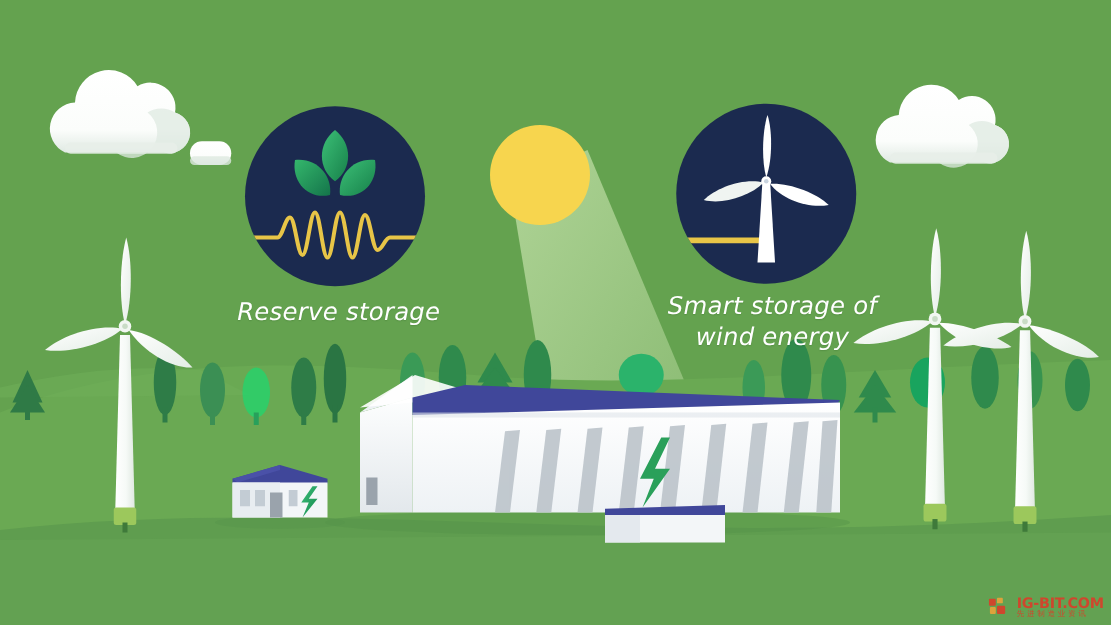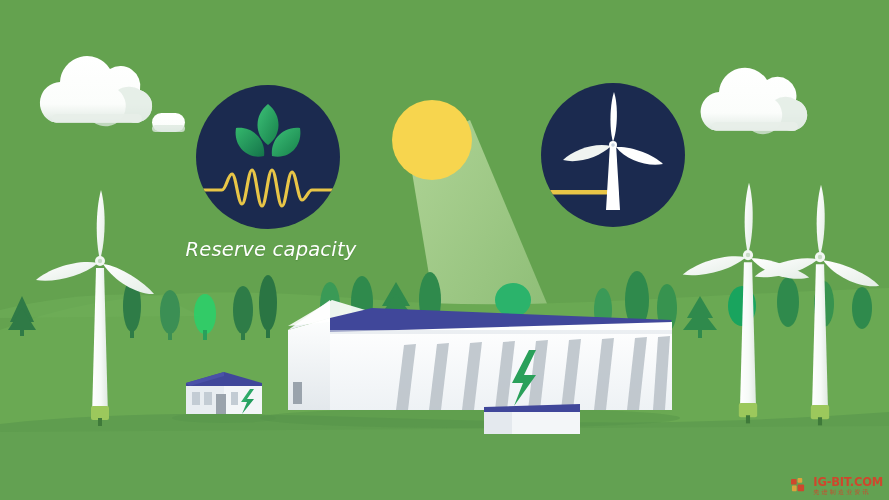--- a/index.html
+++ b/index.html
@@ -334,22 +334,24 @@
           <path d="M-2 -2 C-18 -6 -40 2 -50 12 C-35 16 -13 9 -2 -2 Z" fill="#f0f4f1"></path>
           <path d="M3 -1 C18 -2 40 6 50 16 C34 19 13 12 3 -1 Z" fill="#ffffff"></path>
           <circle cx="0" cy="-3" r="4" fill="#ffffff"></circle>
           <circle cx="0" cy="-3" r="1.8" fill="#c9d3de"></circle>
         </g>
       </g>
     </g>
 
   </svg>
 
-  <div class="badge-label" id="label-left">Reserve capacity</div>
-
+  <div class="badge-label" id="label-left">Reserve storage</div>
+
+  <div class="badge-label" id="label-right">Smart storage of
+wind energy</div>
 
   <div id="watermark">
     <span class="wm-mark">
       <svg viewBox="0 0 16 16" width="15" height="15" xmlns="http://www.w3.org/2000/svg">
         <rect x="0" y="1" width="6" height="6" rx="1" fill="#d8402a"></rect>
         <rect x="7" y="0" width="5" height="5" rx="1" fill="#e8a33a"></rect>
         <rect x="1" y="8" width="5" height="6" rx="1" fill="#e8a33a"></rect>
         <rect x="7" y="7" width="7" height="7" rx="1" fill="#d8402a"></rect>
       </svg>
     </span>

